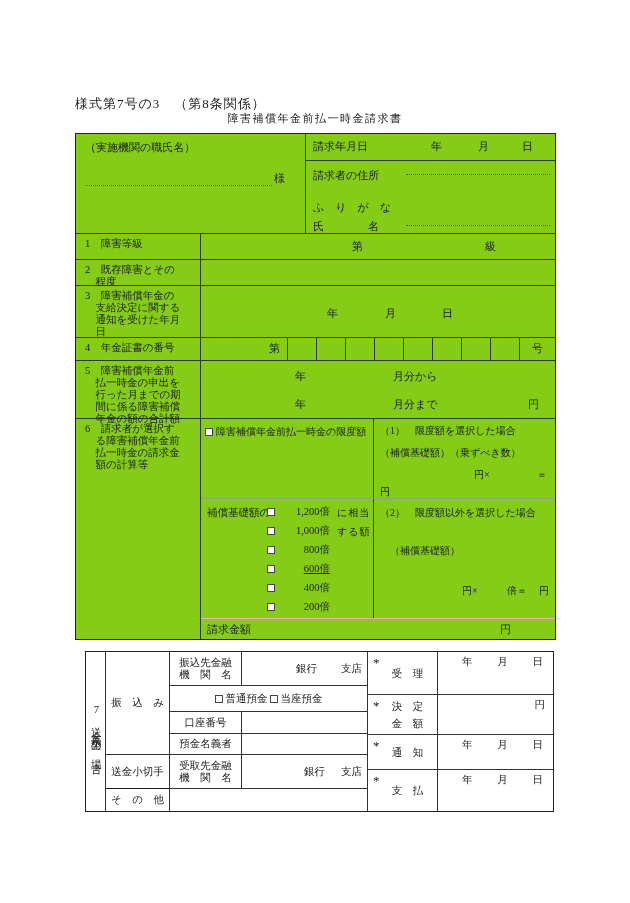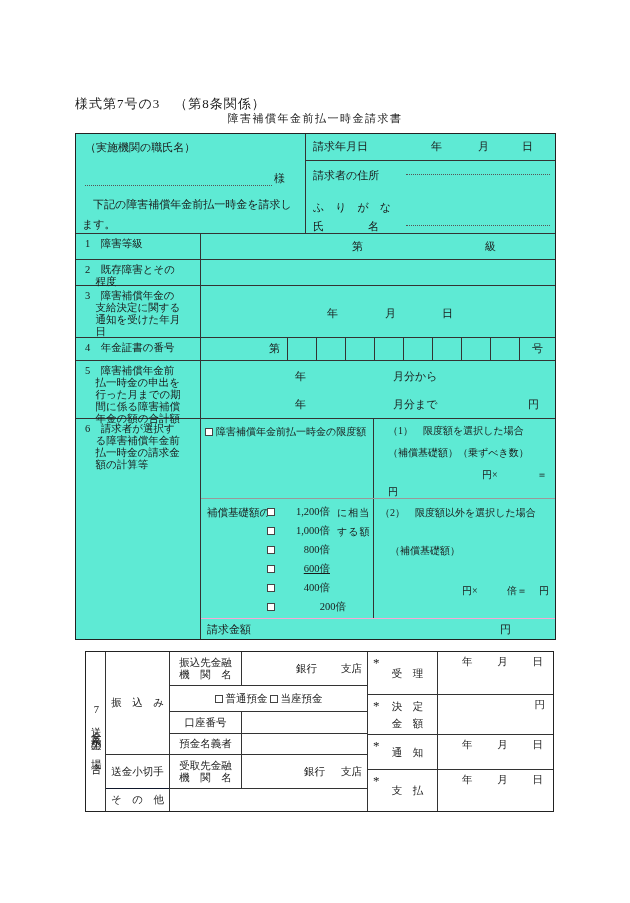--- a/index.html
+++ b/index.html
@@ -7,21 +7,21 @@
   .sheet {
     position:relative; width:630px; height:903px; background:#ffffff;
     font-family:"Liberation Serif","DejaVu Serif",serif; color:#1a1a1a;
     font-size:11px; margin:0 auto; overflow:hidden;
   }
   .abs { position:absolute; }
   .formnum { position:absolute; top:95px; left:75px; font-size:13px; letter-spacing:1px; }
   .title { position:absolute; top:111px; left:0; width:630px; text-align:center; font-size:11px; letter-spacing:1.5px; }
 
   
-  .main-table { position:absolute; left:75px; top:133px; width:481px; border:1.5px solid #222; background:#5eead4; }
+  .main-table { position:absolute; left:75px; top:133px; width:481px; border:1.5px solid #222; background:#84cc16; }
   .hdr { display:flex; height:100px; border-bottom:1px solid #333; }
   .hdr-left { width:230px; border-right:1px solid #333; position:relative; }
   .hdr-right { flex:1; display:flex; flex-direction:column; }
   .req-date { height:27px; border-bottom:1px solid #333; position:relative; }
   .addr-block { flex:1; position:relative; }
   .dotline { border-bottom:1px dotted #555; height:13px; display:inline-block; }
   .sama-line { position:absolute; left:9px; top:37px; width:200px; display:flex; align-items:flex-end; }
   .sama-line .dotline { flex:1; margin-right:2px; }
   .decl { position:absolute; left:6px; right:4px; top:60px; line-height:20px; text-indent:1em; }
 
@@ -31,21 +31,21 @@
 
   .r1 { height:26px; } .r2 { height:26px; } .r3 { height:52px; } .r4 { height:23px; } .r5 { height:58px; }
   .r6 { height:220px; border-bottom:none; }
 
   .boxrow { display:flex; height:100%; }
   .boxrow .dai { width:86px; text-align:right; padding:3px 7px 0 0; }
   .boxrow .cell { flex:1; border-left:1px solid #333; }
   .boxrow .go { width:36px; border-left:1px solid #333; text-align:center; padding-top:3px; }
 
   .r6right { flex:1; display:flex; flex-direction:column; }
-  .r6top { height:80px; display:flex; border-bottom:1px solid #999;gap:8px; }
+  .r6top { height:80px; display:flex; border-bottom:1px solid #999; }
   .r6bot { height:120px; display:flex; border-bottom:1px solid #f9a8d4; }
   .r6mid { width:173px; border-right:1px solid #333; position:relative; }
   .r6case { flex:1; position:relative; font-size:10px; }
   .r6amount { height:20px; position:relative; }
 
   .cb { display:inline-block; width:8px; height:8px; border:1px solid #444; background:#fff; vertical-align:-1px; margin-right:3px; }
   .mult { position:absolute; left:66px; display:flex; align-items:center; }
   .mult .mtext { display:inline-block; width:52px; text-align:right; font-size:10.5px; }
   .mnote { position:absolute; left:136px; font-size:10px; letter-spacing:1px; }
 
@@ -86,21 +86,20 @@
 
   <div class="main-table">
 
     <div class="hdr">
       <div class="hdr-left">
         <div class="abs" style="left:9px;top:6px;">（実施機関の職氏名）</div>
         <div class="sama-line">
           <span class="dotline"></span>
           <span>様</span>
         </div>
-        <div class="decl">下記の障害補償年金前払一時金を請求します。</div>
       </div>
       <div class="hdr-right">
         <div class="req-date">
           <span class="abs" style="left:7px;top:5px;">請求年月日</span>
           <span class="abs" style="left:125px;top:5px;">年</span>
           <span class="abs" style="left:172px;top:5px;">月</span>
           <span class="abs" style="left:216px;top:5px;">日</span>
         </div>
         <div class="addr-block">
           <span class="abs" style="left:7px;top:7px;">請求者の住所</span>
@@ -209,21 +208,21 @@
                 <span class="mtext">800倍</span>
               </div>
             <div class="mult" style="top:63px;text-decoration:underline;">
                 <span class="cb"></span>
                 <span class="mtext">600倍</span>
               </div>
             <div class="mult" style="top:82px;">
                 <span class="cb"></span>
                 <span class="mtext">400倍</span>
               </div>
-            <div class="mult" style="top:101px;gap:16px;">
+            <div class="mult" style="top:101px;">
                 <span class="cb"></span>
                 <span class="mtext">200倍</span>
               </div>
             <span class="mnote" style="top:7px;">に相当</span>
             <span class="mnote" style="top:26px;">する額</span>
           </div>
           <div class="r6case">
             <span class="abs" style="left:6px;top:7px;">（2）　限度額以外を選択した場合</span>
             <span class="abs" style="left:16px;top:45px;">（補償基礎額）</span>
             <span class="abs" style="left:88px;top:85px;">円×</span>

